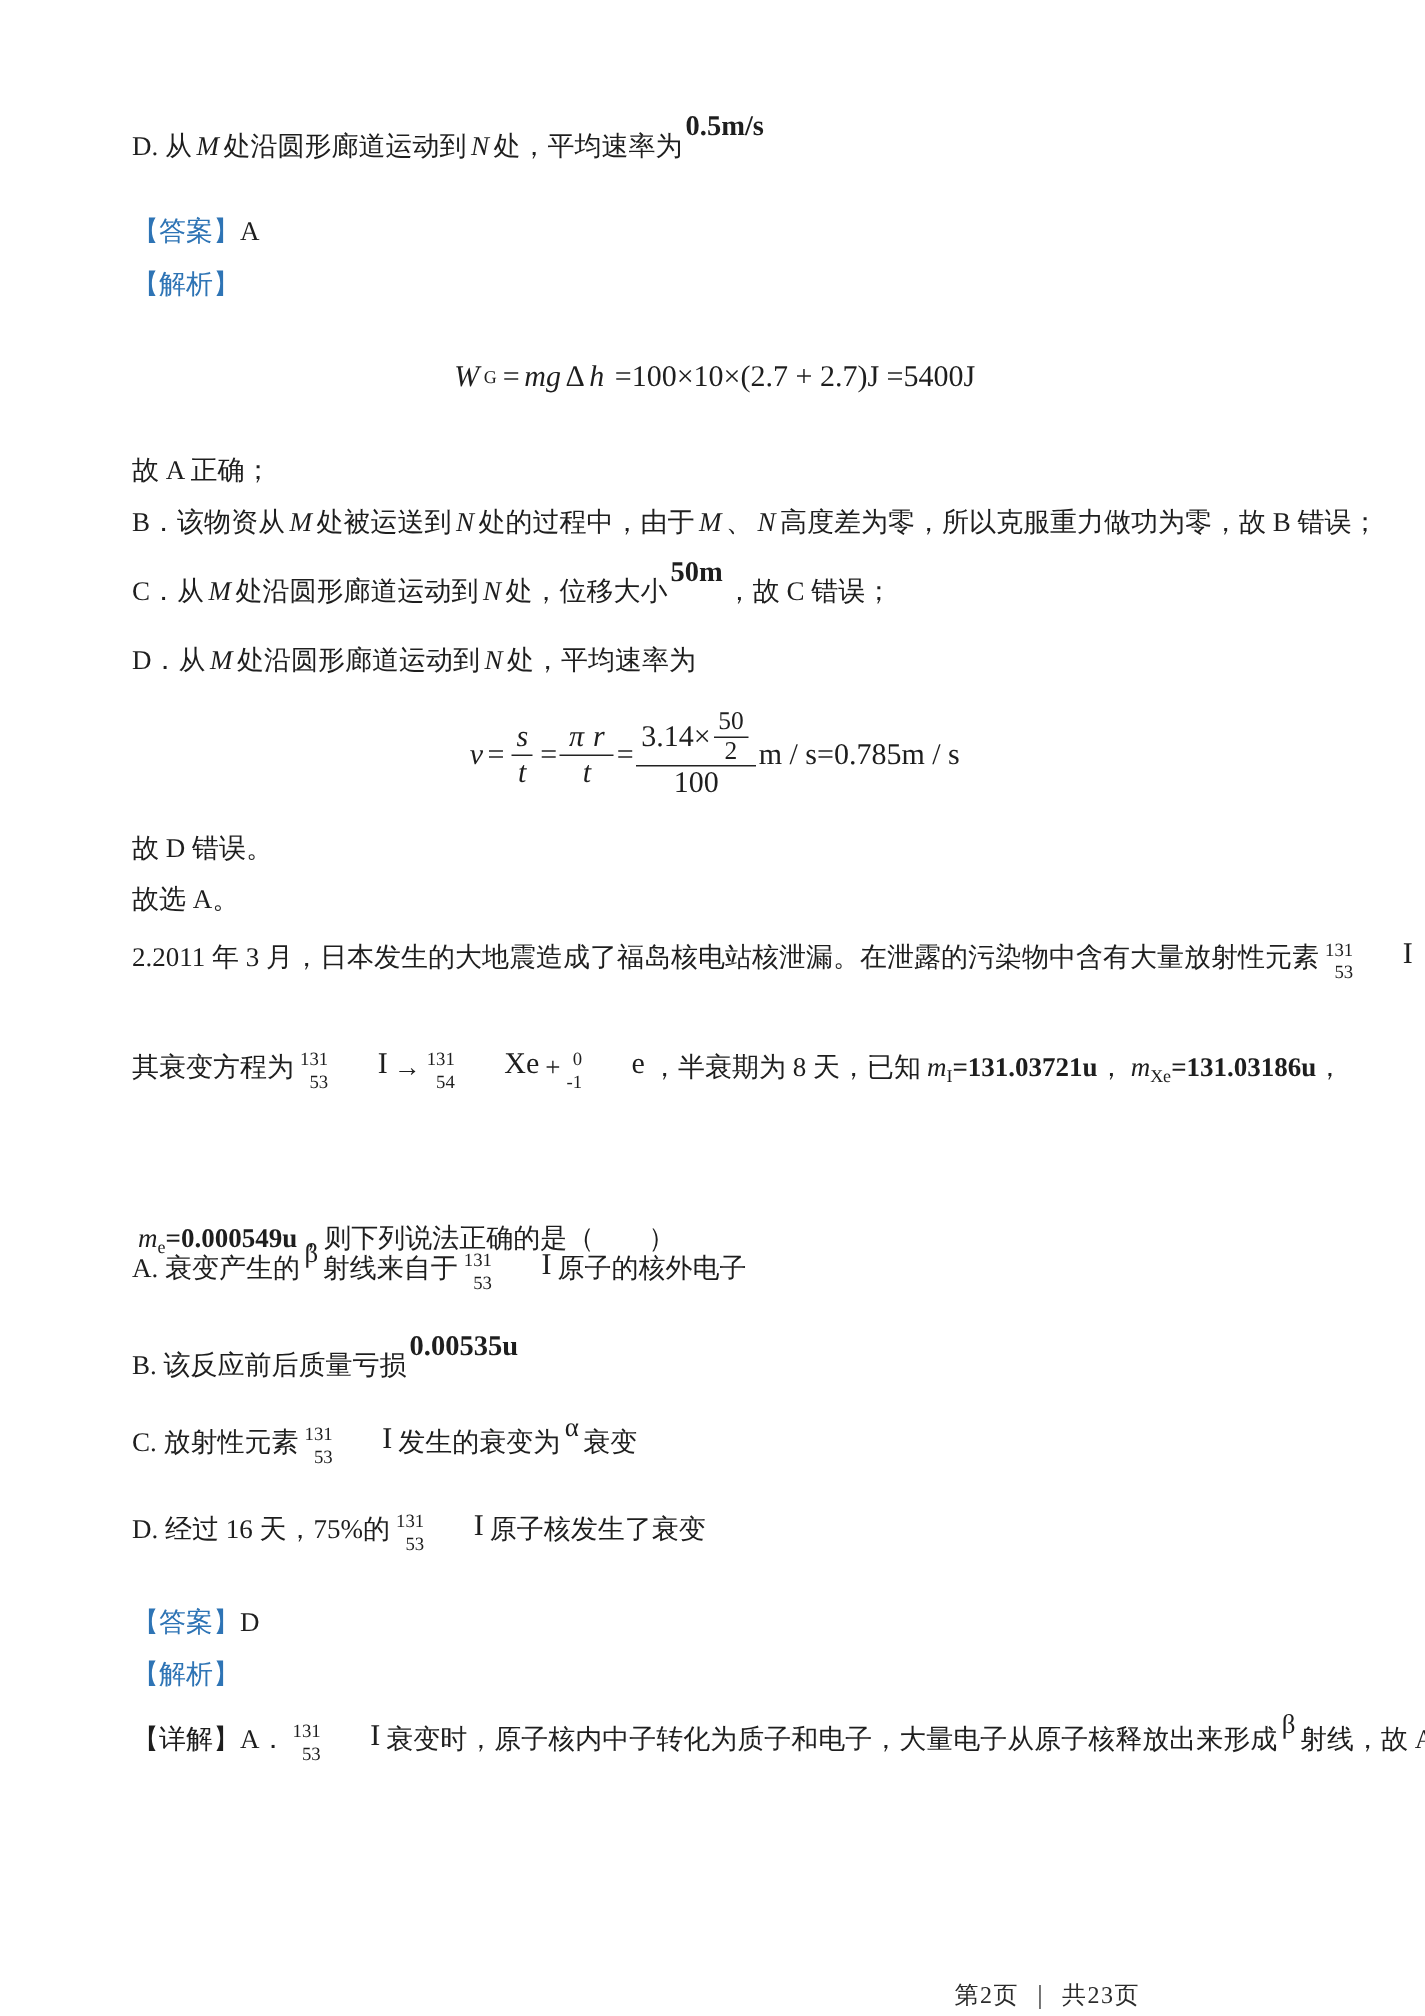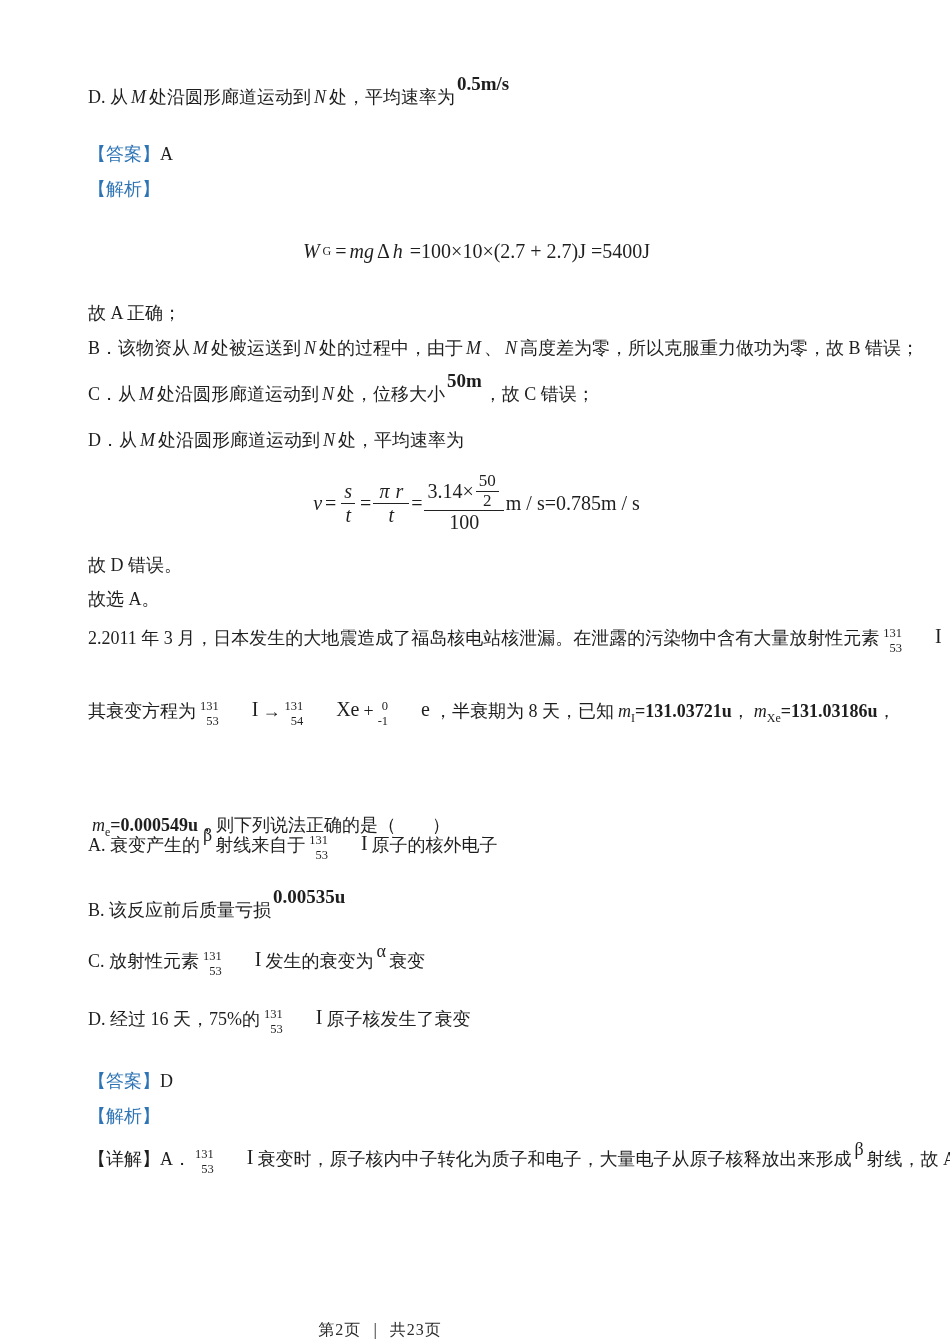--- a/index.html
+++ b/index.html
@@ -20,21 +20,21 @@
   .iso .sym{font-size:20px;line-height:0.9;margin-left:1px;}
   sub.sm{font-size:12px;}
   .mvar{font-style:italic;margin-left:4px;}
   .mval{font-weight:bold;}
   .frac{display:inline-flex;flex-direction:column;align-items:center;line-height:1.15;
         margin:0 2px;vertical-align:middle;}
   .frac .top{border-bottom:1.4px solid #222;padding:0 3px;}
   .frac .row{display:inline-flex;align-items:center;}
   .frac.small{font-size:17px;line-height:1.1;}
   .gap{display:inline-block;width:4px;}
-  .footer{position:absolute;top:1320px;left:0;width:760px;text-align:center;
+  .footer{position:absolute;top:1320px;left:0;width:760px;text-align:right;
         font-size:16px;color:#2b2b2b;letter-spacing:1px;}
   .footer .sep{margin:0 6px;color:#444;}
 </style>
 </head>
 <body>
 
 <div class="page">
 
   <div class="line" style="top:84px">
     <span>D. 从</span><span class="it">M</span><span>处沿圆形廊道运动到</span><span class="it">N</span><span>处，平均速率为</span><span class="raised">0.5m/s</span>

